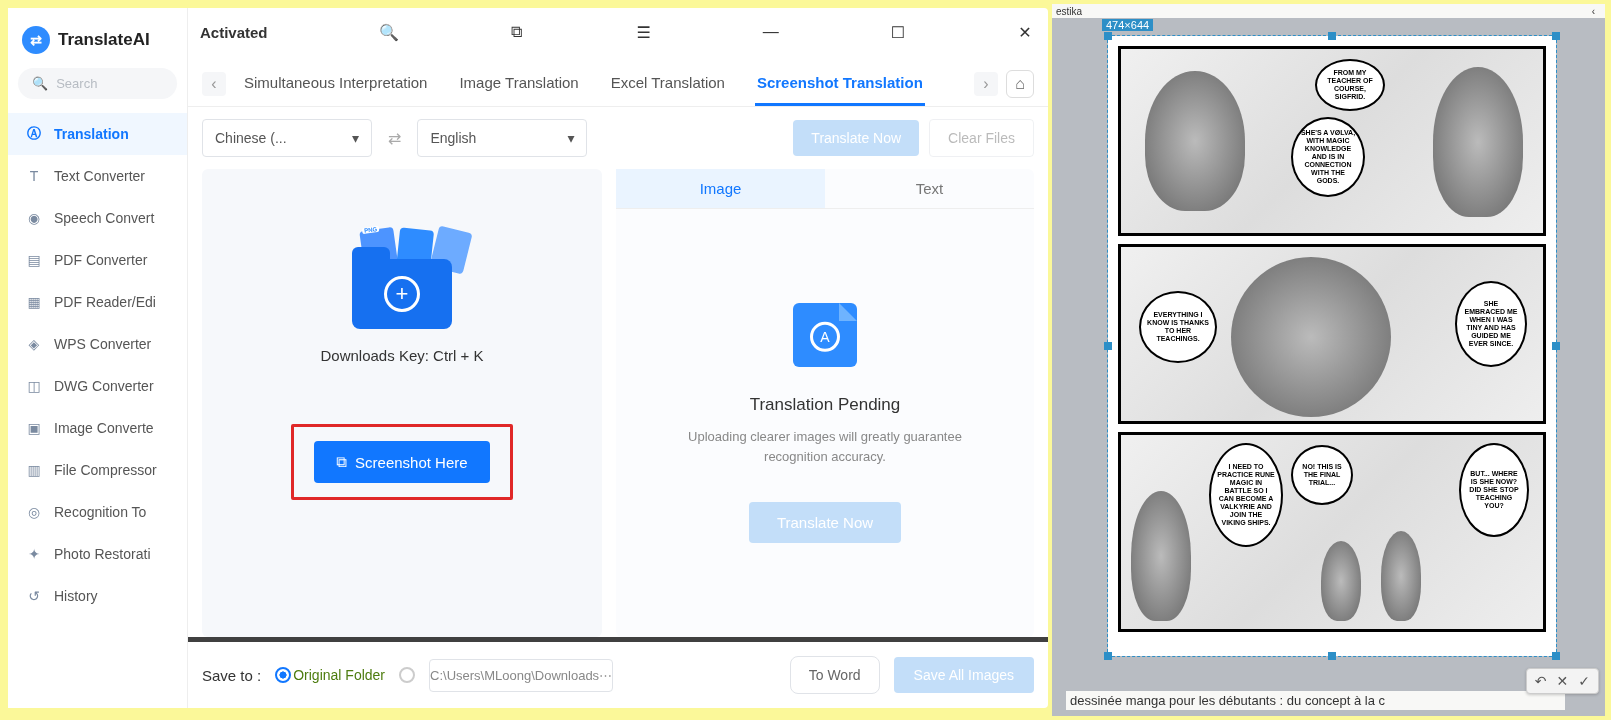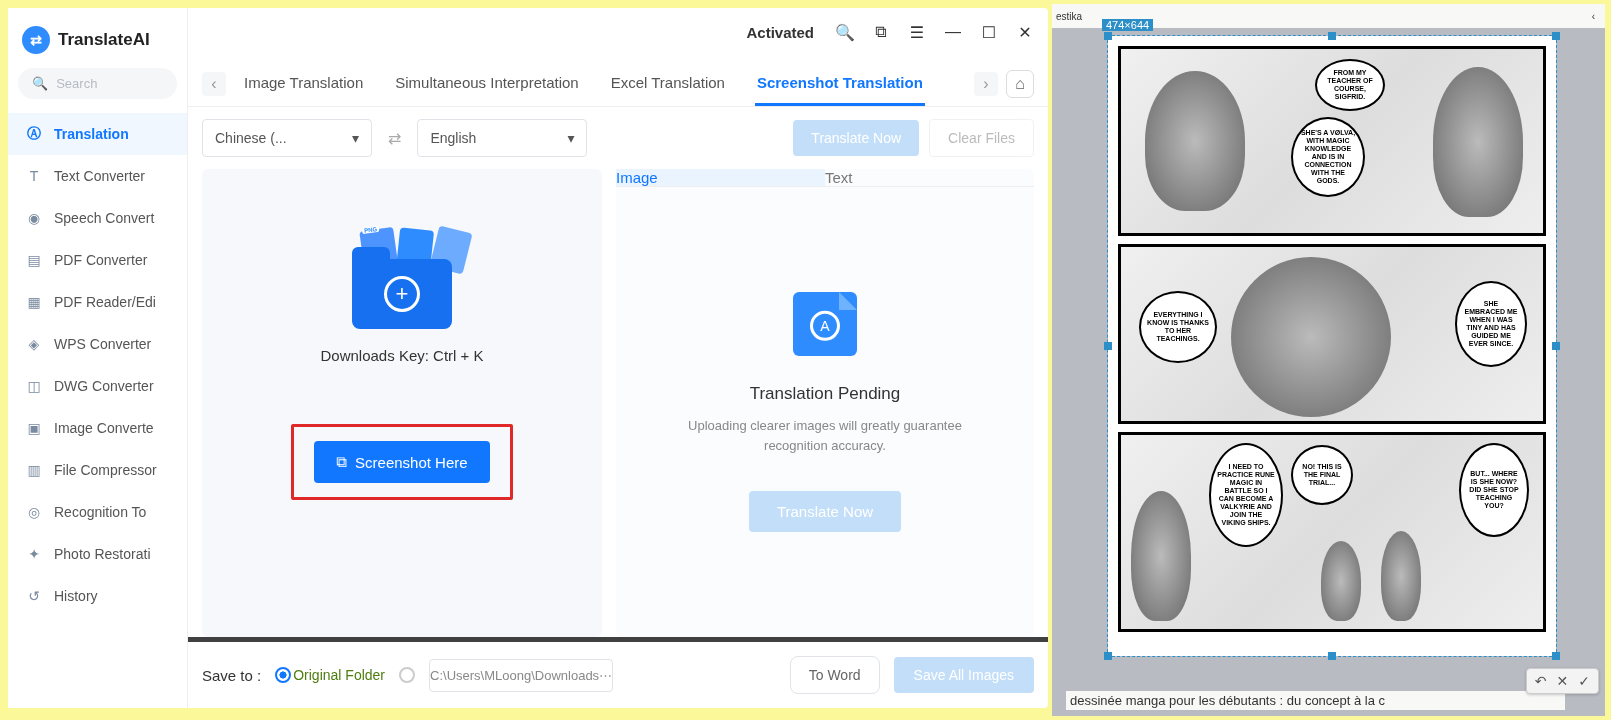--- a/index.html
+++ b/index.html
@@ -9,21 +9,21 @@
     .sidebar { width: 180px; background: #fff; border-right: 1px solid #eee; padding-top: 12px; }
     .logo-row { display: flex; align-items: center; padding: 6px 14px 14px; gap: 8px; }
     .logo-icon { width: 28px; height: 28px; border-radius: 50%; background: #2e8cff; display: flex; align-items: center; justify-content: center; color: #fff; font-size: 14px; font-weight: bold; }
     .logo-text { font-size: 17px; font-weight: 700; color: #222; }
     .search-box { margin: 0 10px 14px; background: #f5f6f8; border-radius: 18px; padding: 8px 14px; display: flex; align-items: center; gap: 8px; color: #b7bcc3; font-size: 13px; }
     .nav-item { display: flex; align-items: center; gap: 10px; padding: 11px 16px; font-size: 14px; color: #555; cursor: pointer; }
     .nav-item.active { color: #1177ff; font-weight: 600; background: #f0f7ff; }
     .nav-item .ico { width: 20px; height: 20px; display: flex; align-items: center; justify-content: center; color: #7a8aa0; }
     .nav-item.active .ico { color: #1177ff; }
     .content { flex: 1; display: flex; flex-direction: column; }
-    .topbar { height: 48px; display: flex; align-items: center; justify-content: flex-end; padding: 0 12px; gap: 14px; }
+    .topbar { height: 48px; display: flex; align-items: center; justify-content: space-between; padding: 0 12px; gap: 14px; }
     .activated { font-size: 15px; font-weight: 700; color: #333; margin-right: 6px; }
     .win-btn { width: 22px; height: 22px; display: flex; align-items: center; justify-content: center; color: #333; cursor: pointer; font-size: 16px; }
     .tabs-row { display: flex; align-items: center; padding: 6px 14px 0; gap: 8px; border-bottom: 1px solid #eee; }
     .tab-nav-arrow { width: 24px; height: 24px; display: flex; align-items: center; justify-content: center; color: #999; cursor: pointer; background: #f5f6f8; border-radius: 4px; }
     .tabs-scroll { display: flex; gap: 28px; flex: 1; overflow: hidden; padding: 4px 8px 0; }
     .tab-item { font-size: 15px; color: #555; padding: 8px 2px 12px; cursor: pointer; white-space: nowrap; }
     .tab-item.active { color: #1177ff; font-weight: 600; border-bottom: 3px solid #1177ff; }
     .home-icon-box { width: 28px; height: 28px; border: 1px solid #ddd; border-radius: 6px; display: flex; align-items: center; justify-content: center; color: #666; }
     .lang-row { display: flex; align-items: center; padding: 12px 14px; gap: 10px; }
     .lang-select { width: 170px; border: 1px solid #e0e3e8; border-radius: 4px; padding: 10px 12px; font-size: 14px; color: #555; display: flex; align-items: center; justify-content: space-between; cursor: pointer; }
@@ -39,42 +39,42 @@
     .file-card.c2 { background: #2e8cff; transform: rotate(6deg); }
     .file-card.c3 { background: #6dabff; transform: rotate(14deg); }
     .folder-front { position: absolute; bottom: 0; left: 10px; width: 100px; height: 70px; background: #1670f0; border-radius: 0 8px 8px 8px; display: flex; align-items: center; justify-content: center; }
     .folder-front::before { content: ''; position: absolute; top: -12px; left: 0; width: 38px; height: 14px; background: #1670f0; border-radius: 6px 6px 0 0; }
     .folder-plus { width: 36px; height: 36px; border-radius: 50%; border: 3px solid #fff; display: flex; align-items: center; justify-content: center; color: #fff; font-size: 22px; }
     .shortcut-text { font-size: 15px; color: #333; margin-bottom: 60px; }
     .red-highlight { border: 3px solid #e02828; padding: 14px 20px; border-radius: 2px; }
     .screenshot-here-btn { background: #1177ff; color: #fff; padding: 12px 22px; border-radius: 4px; font-size: 15px; display: flex; align-items: center; gap: 8px; cursor: pointer; }
     .right-panel { flex: 1; background: #fbfcfe; border-radius: 6px; display: flex; flex-direction: column; }
     .sub-tabs { display: flex; border-bottom: 1px solid #eee; }
-    .sub-tab { flex: 1; text-align: left; padding: 0; font-size: 15px; color: #777; cursor: pointer; }
+    .sub-tab { flex: 1; text-align: center; padding: 11px; font-size: 15px; color: #777; cursor: pointer; }
     .sub-tab.active { color: #1177ff; background: #eaf4ff; }
     .pending-area { flex: 1; display: flex; flex-direction: column; align-items: center; justify-content: center; padding: 20px; }
     .pending-icon { width: 64px; height: 64px; background: #2e8cff; border-radius: 6px; position: relative; margin-bottom: 28px; }
     .pending-icon::before { content: ''; position: absolute; top: 0; right: 0; width: 18px; height: 18px; background: #6eb3ff; clip-path: polygon(0 0, 100% 100%, 0 100%); }
     .pending-icon-inner { position: absolute; top: 50%; left: 50%; transform: translate(-50%, -44%); width: 30px; height: 30px; border: 3px solid #fff; border-radius: 50%; display: flex; align-items: center; justify-content: center; color: #fff; font-size: 14px; }
     .pending-title { font-size: 17px; color: #333; margin-bottom: 12px; }
     .pending-sub { font-size: 13px; color: #888; text-align: center; line-height: 1.5; margin-bottom: 36px; max-width: 320px; }
     .pending-btn { background: #c3def9; color: #fff; padding: 12px 28px; border-radius: 4px; font-size: 15px; cursor: not-allowed; }
     .bottom-row { display: flex; align-items: center; padding: 14px 14px; gap: 14px; border-top: 5px solid #404040; }
     .save-to-label { font-size: 15px; color: #333; }
     .radio-group { display: flex; align-items: center; gap: 14px; }
     .radio-item { display: flex; align-items: center; gap: 2px; font-size: 14px; color: #4d7c0f; cursor: pointer; }
     .radio-dot { width: 16px; height: 16px; border-radius: 50%; border: 2px solid #ccc; }
     .radio-dot.checked { border-color: #1177ff; background: radial-gradient(circle, #1177ff 0 40%, #fff 44% 100%); }
     .path-display { flex: 1; border: 1px solid #e0e3e8; border-radius: 4px; padding: 8px 0; font-size: 13px; color: #888; display: flex; align-items: center; justify-content: space-between; max-width: 240px; }
     .to-word-btn { border: 1px solid #e0e3e8; padding: 10px 18px; border-radius: 8px; font-size: 14px; color: #666; cursor: pointer; }
     .save-all-btn { background: #c3def9; color: #fff; padding: 10px 20px; border-radius: 4px; font-size: 14px; cursor: not-allowed; }
 
     
     .right-side { flex: 1; margin: 4px 6px 4px 4px; position: relative; background: #b8bcc2; overflow: hidden; }
-    .top-strip-right { position: absolute; top: 0; left: 0; right: 0; height: 24px; background: #f8f8f6; font-size: 10px; padding-left: 4px; color: #333; display: flex; align-items: center; justify-content: space-between; }
+    .top-strip-right { position: absolute; top: 0; left: 0; right: 0; height: 14px; background: #f8f8f6; font-size: 10px; padding-left: 4px; color: #333; display: flex; align-items: center; justify-content: space-between; }
     .dim-badge { position: absolute; top: 15px; left: 50px; background: #2d8fc7; color: #fff; font-size: 11px; padding: 0 4px; }
     .manga-canvas { position: absolute; top: 32px; left: 56px; width: 448px; height: 620px; background: #fff; outline: 1px dashed #2d8fc7; }
     .sel-handle { position: absolute; width: 8px; height: 8px; background: #2d8fc7; }
     .h-tl { top: -4px; left: -4px; } .h-tc { top: -4px; left: 50%; margin-left: -4px; } .h-tr { top: -4px; right: -4px; }
     .h-ml { top: 50%; left: -4px; margin-top: -4px; } .h-mr { top: 50%; right: -4px; margin-top: -4px; }
     .h-bl { bottom: -4px; left: -4px; } .h-bc { bottom: -4px; left: 50%; margin-left: -4px; } .h-br { bottom: -4px; right: -4px; }
     .manga-page { position: absolute; inset: 10px; display: flex; flex-direction: column; gap: 8px; }
     .panel { border: 3px solid #000; position: relative; background: linear-gradient(135deg, #f0f0f0 0%, #ddd 50%, #eee 100%); }
     .p1 { height: 190px; }
     .p2 { height: 180px; }
@@ -158,22 +158,22 @@
         <span class="win-btn">⧉</span>
         <span class="win-btn">☰</span>
         <span class="win-btn">—</span>
         <span class="win-btn">☐</span>
         <span class="win-btn">✕</span>
       </div>
 
       <div class="tabs-row">
         <div class="tab-nav-arrow">‹</div>
         <div class="tabs-scroll">
+          <div class="tab-item">Simultaneous Interpretation</div>
           <div class="tab-item">Image Translation</div>
-          <div class="tab-item">Simultaneous Interpretation</div>
           <div class="tab-item">Excel Translation</div>
           <div class="tab-item active">Screenshot Translation</div>
         </div>
         <div class="tab-nav-arrow">›</div>
         <div class="home-icon-box">⌂</div>
       </div>
 
       <div class="lang-row">
         <div class="lang-select">
           <span>Chinese (...</span>

